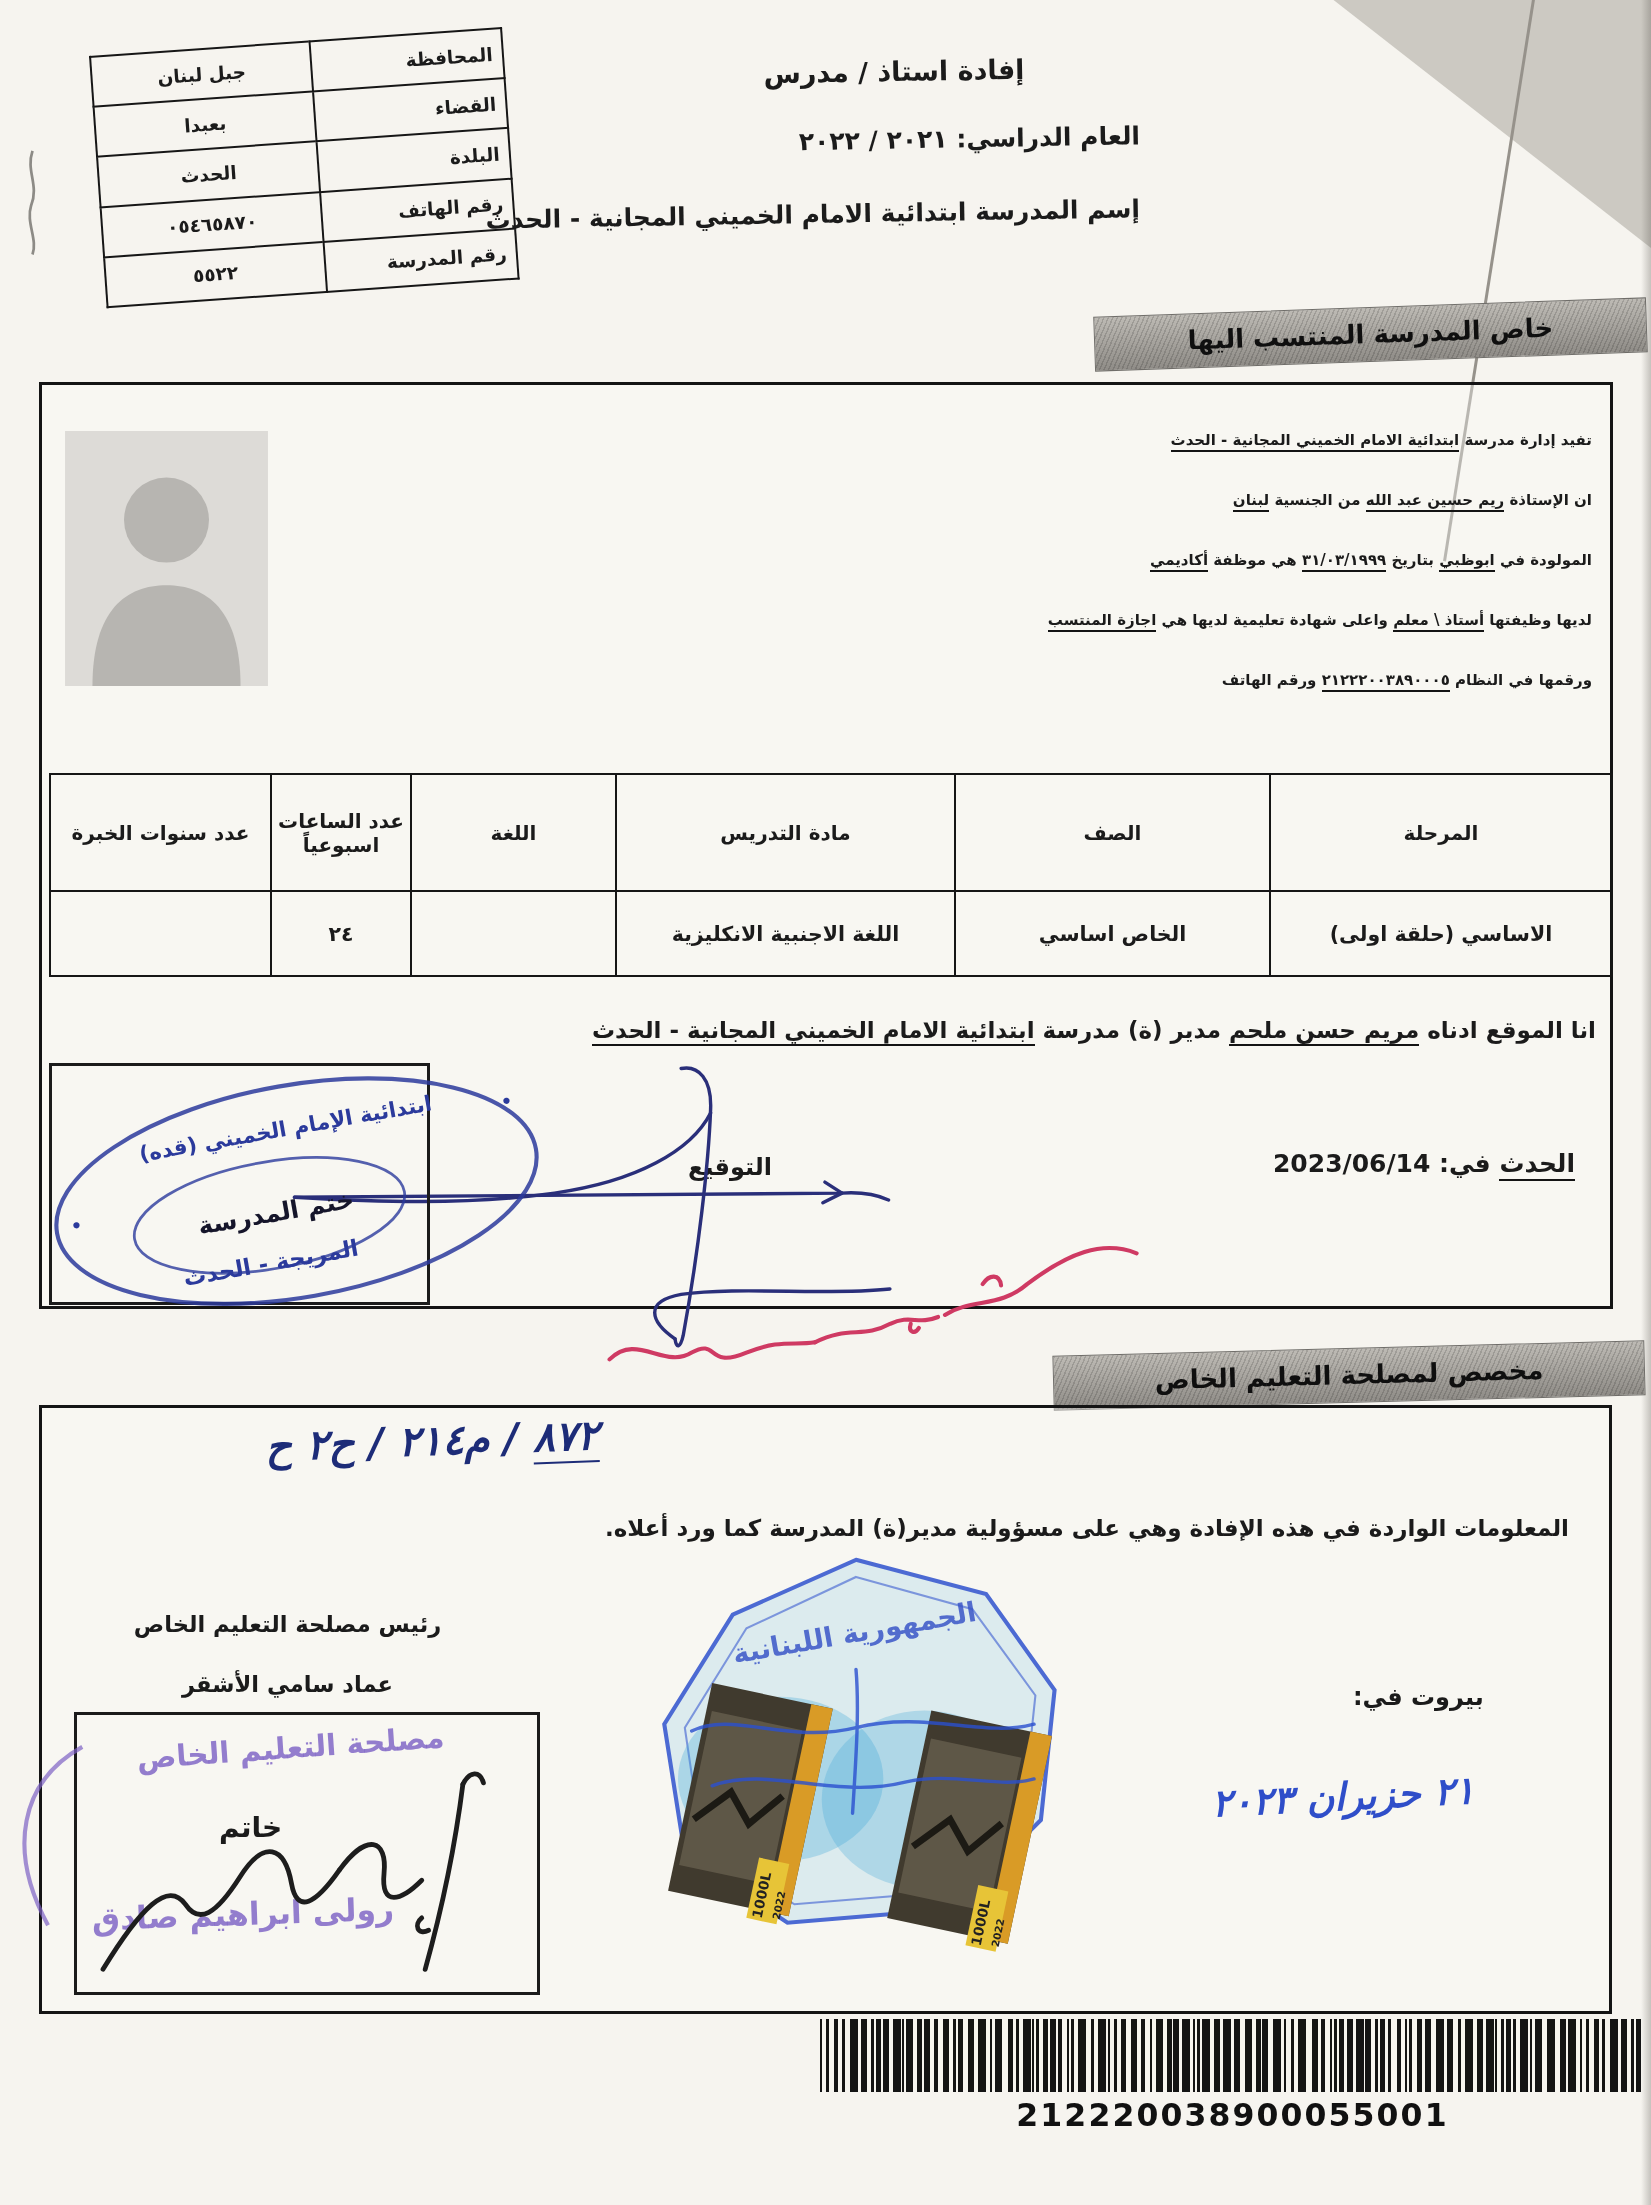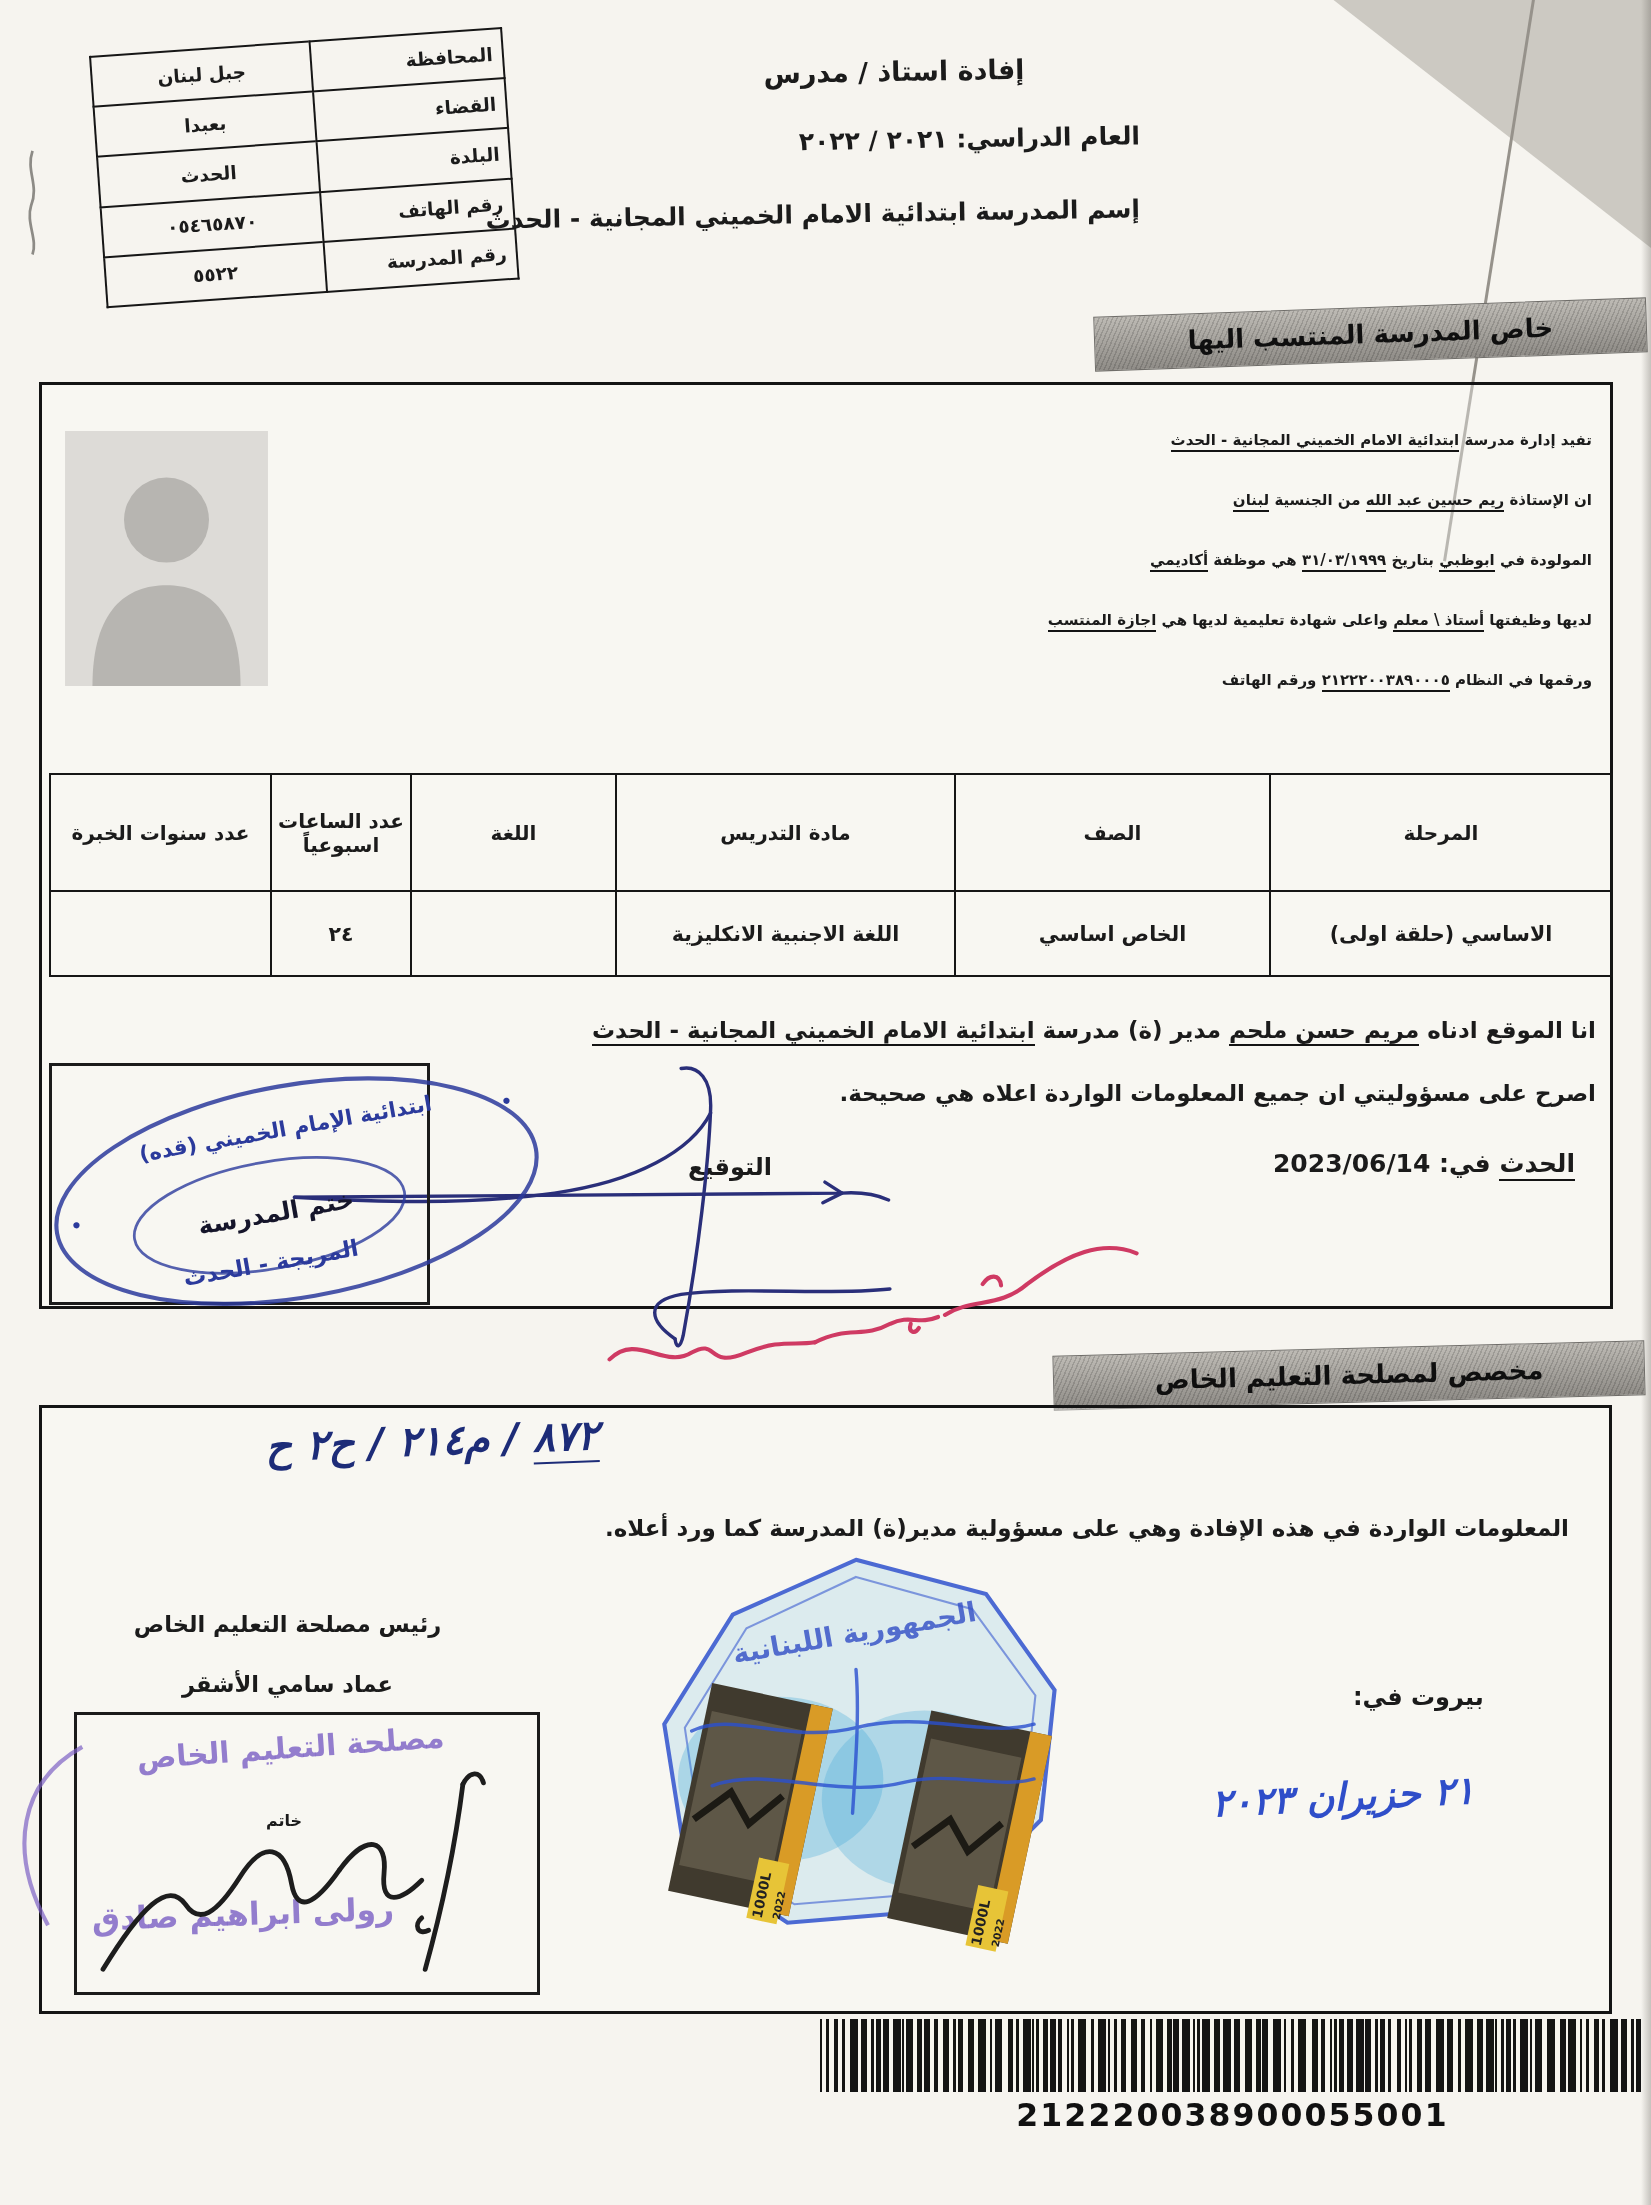--- a/index.html
+++ b/index.html
@@ -126,21 +126,20 @@
         <td>اللغة الاجنبية الانكليزية</td>
         <td></td>
         <td>٢٤</td>
         <td></td>
       </tr>
     </tbody>
   </table>
 
   <div class="abs rtl para2" style="left:493px;top:999px;width:1103px;">
     <div><span>انا الموقع ادناه </span><span class="u">مريم حسن ملحم</span><span> مدير (ة) مدرسة </span><span class="u">ابتدائية الامام الخميني المجانية - الحدث</span></div>
-    <div>اصرح على مسؤوليتي ان جميع المعلومات الواردة اعلاه هي صحيحة.</div>
   </div>
 
   <div class="abs rtl" style="left:1116px;top:1149px;width:459px;font-size:25px;font-weight:bold;">
     <span class="u">الحدث</span><span> في: 2023/06/14</span>
   </div>
   <div class="abs" style="left:688px;top:1153px;font-size:24px;font-weight:bold;">التوقيع</div>
 
   <svg class="abs" style="left:171px;top:1048px;" width="726" height="308" viewBox="0 0 1060 450">
     <g stroke="#2a2f7a" stroke-width="5" fill="none" stroke-linecap="round">
       <path d="M745 30 C 770 25, 790 45, 788 90 C 785 170, 770 300, 748 420 C 744 438, 738 440, 736 425"></path>
@@ -185,21 +184,21 @@
 
   <div class="abs" style="left:89px;top:1611px;width:397px;text-align:center;font-size:22.6px;font-weight:bold;">رئيس مصلحة التعليم الخاص</div>
   <div class="abs" style="left:89px;top:1671px;width:397px;text-align:center;font-size:22.6px;font-weight:bold;">عماد سامي الأشقر</div>
 
   <div class="abs" style="left:74px;top:1712px;width:460px;height:277px;border:3.4px solid #1b1b1b;"></div>
   <div class="abs purple" style="left:3.4px;top:1731px;width:575px;font-size:29.4px;font-weight:bold;letter-spacing:3.4px;text-align:center;transform:rotate(-4deg);direction:rtl;">مصلحة التعليم الخاص</div>
   <div class="abs purple" style="left:-17px;top:1896px;width:520px;font-size:31.5px;font-weight:bold;letter-spacing:2.7px;text-align:center;transform:rotate(-2deg);direction:rtl;">رولى ابراهيم صادق</div>
   <svg class="abs" style="left:0px;top:1740px;" width="96" height="192" viewBox="0 0 140 280">
     <path d="M120 10 C 30 60, 10 160, 70 270" stroke="rgba(125,97,196,.7)" stroke-width="6" fill="none"></path>
   </svg>
-  <div class="abs" style="left:219px;top:1811px;font-size:16px;font-weight:bold;margin-left:47px;">خاتم</div>
+  <div class="abs" style="left:219px;top:1811px;font-size:28px;font-weight:bold;">خاتم</div>
   <svg class="abs" style="left:79px;top:1743px;" width="473" height="247" viewBox="0 0 690 360">
     <g stroke="#1d1d1d" stroke-width="7" fill="none" stroke-linecap="round">
       <path d="M35 330 C 90 240, 130 200, 155 235 C 175 265, 200 250, 235 195 C 270 140, 300 150, 310 205 C 318 250, 345 235, 380 185"></path>
       <path d="M380 185 C 420 130, 450 140, 445 190 C 440 240, 470 230, 500 200"></path>
       <path d="M560 60 C 550 140, 530 240, 505 330"></path>
       <path d="M560 60 C 570 40, 585 40, 590 58"></path>
       <path d="M500 255 c -12 10, -6 26, 10 18"></path>
     </g>
   </svg>
 

